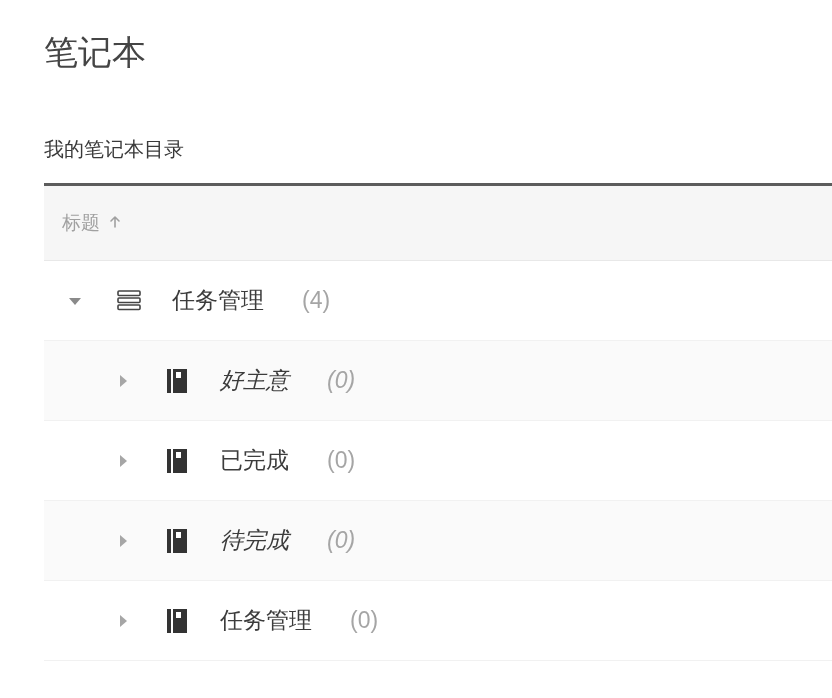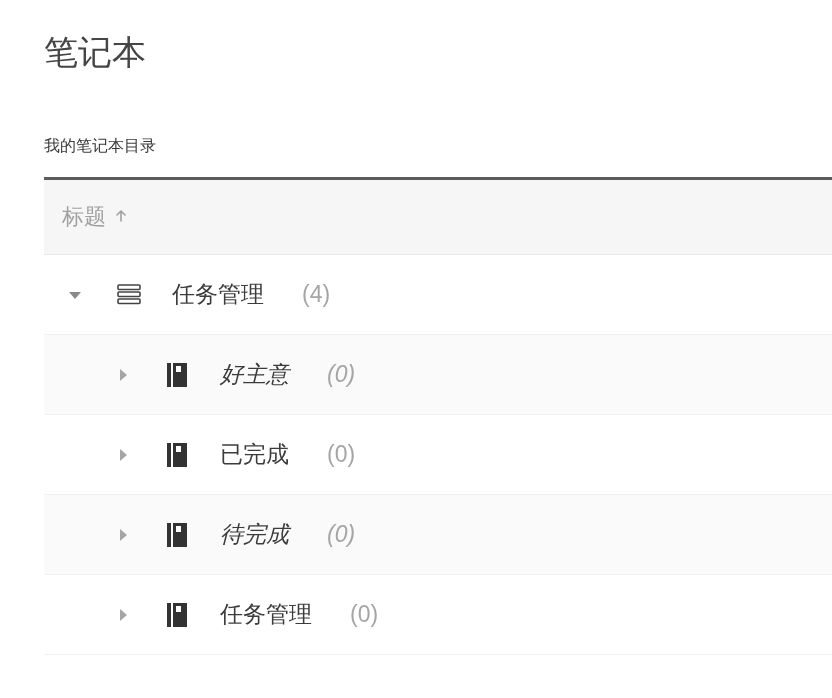--- a/index.html
+++ b/index.html
@@ -15,36 +15,36 @@
     padding: 30px 0 0 44px;
     border-radius: 16px;
   }
   .page-title {
     font-size: 34px;
     font-weight: 400;
     color: #454545;
     margin-bottom: 60px;
   }
   .section-title {
-    font-size: 16px;
+    font-size: 20px;
     font-weight: 500;
     color: #3a3a3a;
     margin-bottom: 20px;
   }
   .table-header {
     border-top: 3px solid #5c5c5c;
     background: #f6f6f6;
     height: 78px;
     display: flex;
     align-items: center;
     padding-left: 18px;
     border-bottom: 1px solid #e8e8e8;
   }
   .col-label {
-    font-size: 22px;
+    font-size: 19px;
     color: #a0a0a0;
     font-weight: 400;
   }
   .sort-arrow {
     margin-left: 8px;
     color: #a0a0a0;
     font-size: 18px;
   }
   .row {
     height: 80px;

